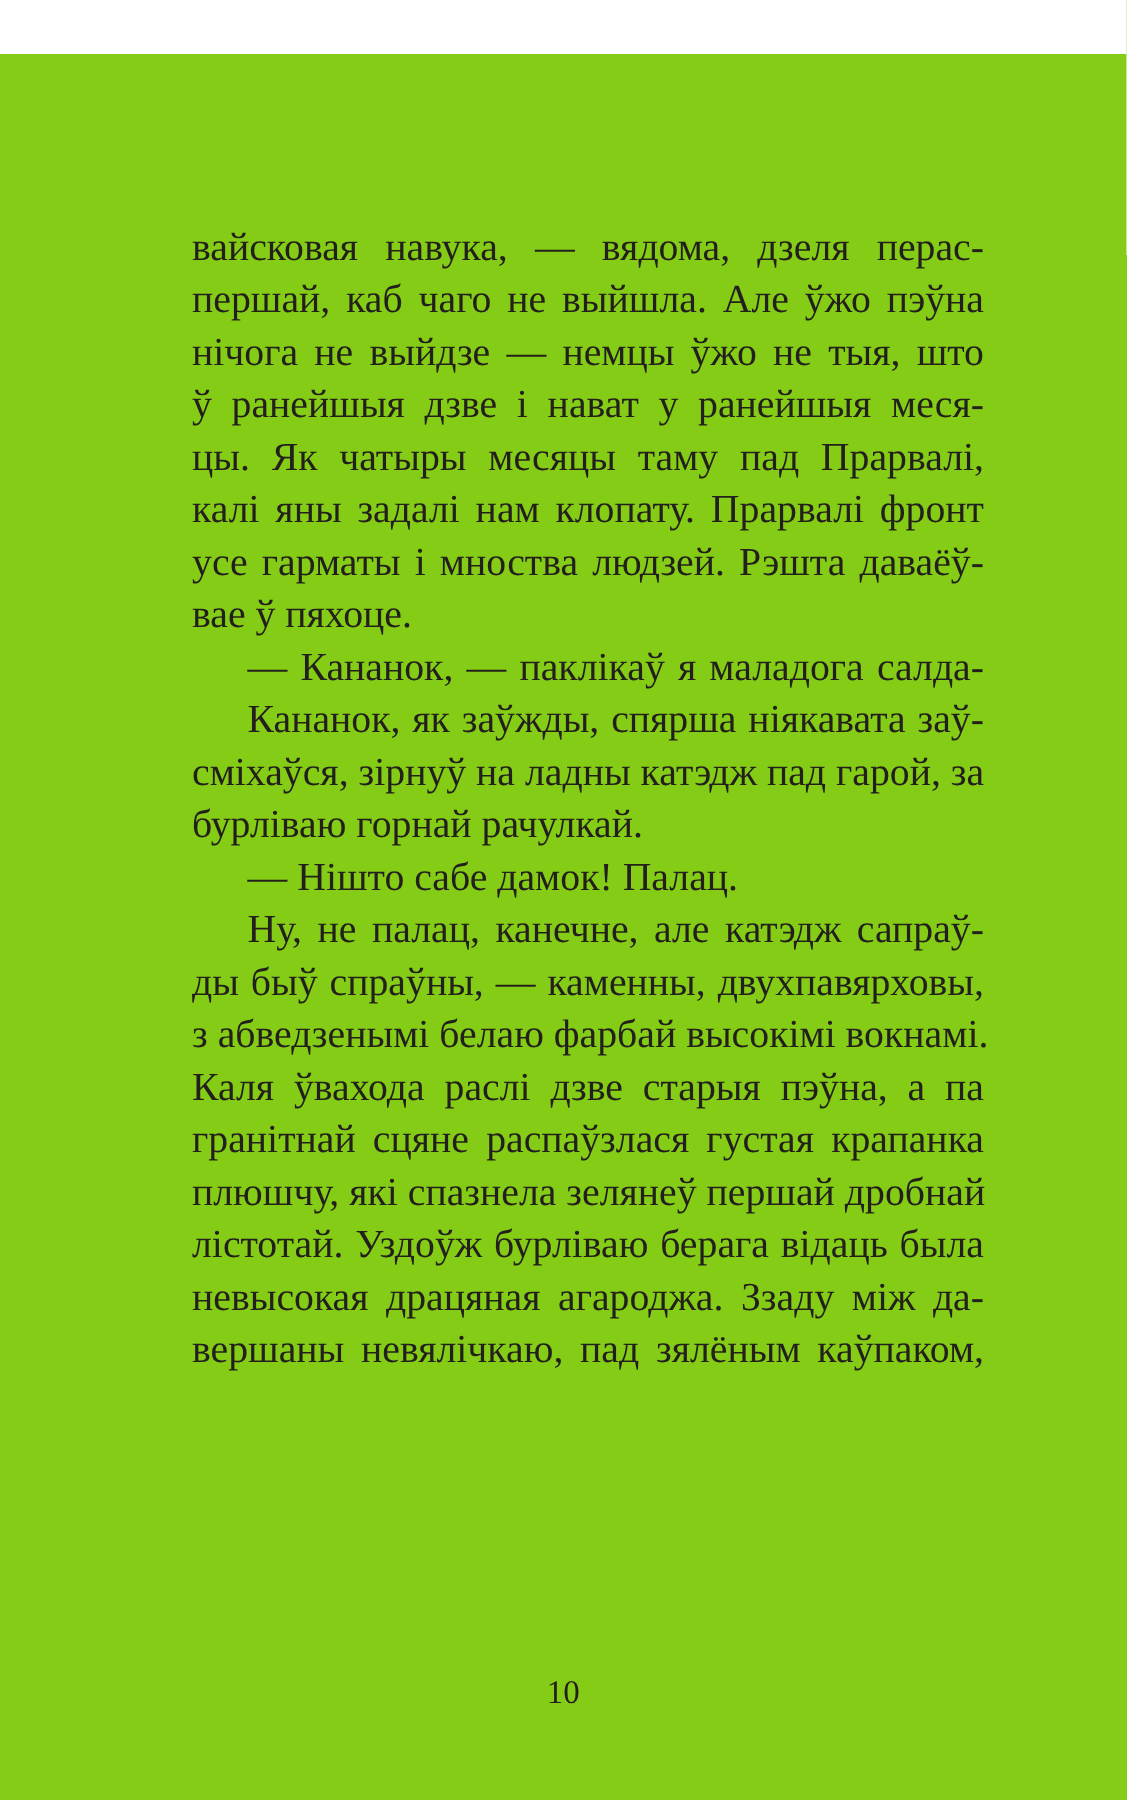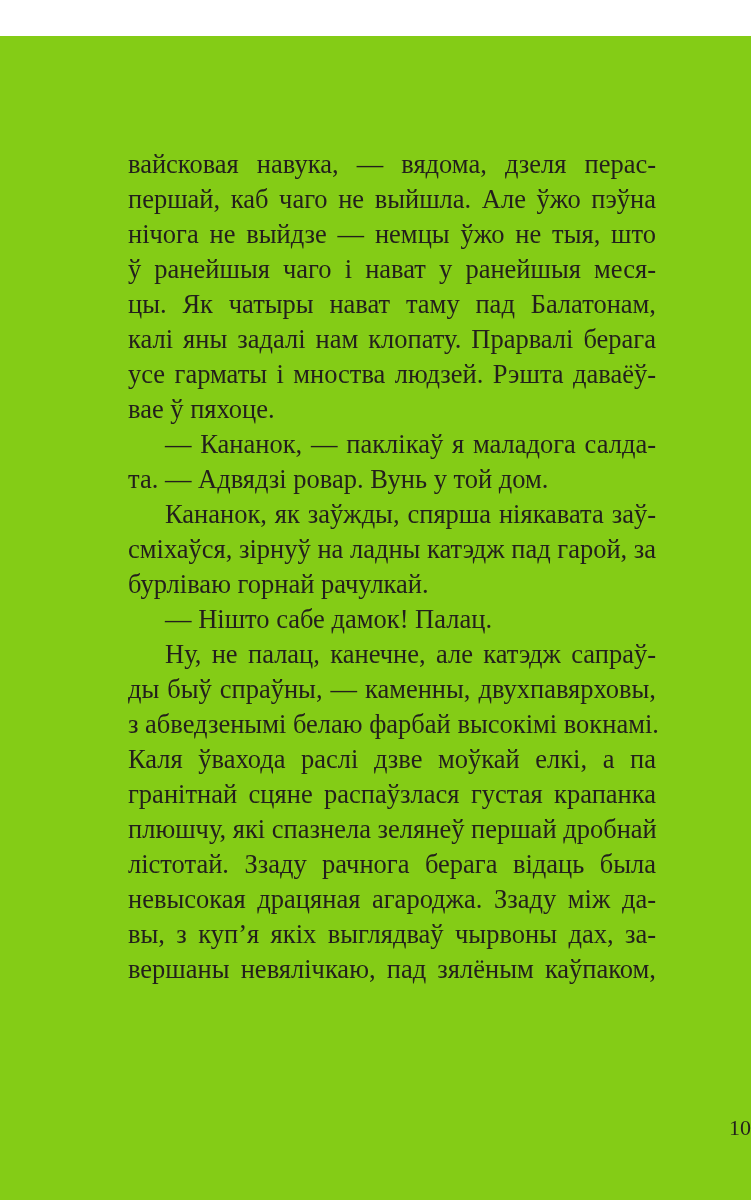--- a/index.html
+++ b/index.html
@@ -13,49 +13,47 @@
       font-size: 26.5px; line-height: 35px; color: #231f1c;
     }
     .line {
       display: block; height: 35px; white-space: nowrap;
       text-align: justify; text-align-last: justify;
     }
     .line.last { text-align-last: left; }
     .line.indent { padding-left: 37px; }
     .page-number {
       position: absolute; left: 0; width: 751px; top: 1079px;
-      text-align: right;
+      text-align: center;
       font-family: "Liberation Serif", "DejaVu Serif", serif;
       font-size: 22px; color: #231f1c;
     }
   </style>
 </head>
 <body>
 
 <div class="page">
   <div class="text-block" id="text-block">
       <div class="line">вайсковая навука, — вядома, дзеля перас-</div>
       <div class="line">першай, каб чаго не выйшла. Але ўжо пэўна</div>
       <div class="line">нічога не выйдзе — немцы ўжо не тыя, што</div>
-      <div class="line">ў ранейшыя чаго і нават у ранейшыя меся-</div>
-      <div class="line">цы. Як чатыры нават таму пад Балатонам,</div>
-      <div class="line">калі яны задалі нам клопату. Прарвалі берага</div>
+      <div class="line">ў ранейшыя дзве і нават у ранейшыя меся-</div>
+      <div class="line">цы. Як чатыры месяцы таму пад Прарвалі,</div>
+      <div class="line">калі яны задалі нам клопату. Прарвалі фронт</div>
       <div class="line">усе гарматы і мноства людзей. Рэшта даваёў-</div>
       <div class="line last">вае ў пяхоце.</div>
       <div class="line indent">— Кананок, — паклікаў я маладога салда-</div>
-      <div class="line last">та. — Адвядзі ровар. Вунь у той дом.</div>
       <div class="line indent">Кананок, як заўжды, спярша ніякавата заў-</div>
       <div class="line">сміхаўся, зірнуў на ладны катэдж пад гарой, за</div>
       <div class="line last">бурліваю горнай рачулкай.</div>
       <div class="line indent last">— Нішто сабе дамок! Палац.</div>
       <div class="line indent">Ну, не палац, канечне, але катэдж сапраў-</div>
       <div class="line">ды быў спраўны, — каменны, двухпавярховы,</div>
       <div class="line">з абведзенымі белаю фарбай высокімі вокнамі.</div>
-      <div class="line">Каля ўвахода раслі дзве моўкай елкі, а па</div>
+      <div class="line">Каля ўвахода раслі дзве старыя пэўна, а па</div>
       <div class="line">гранітнай сцяне распаўзлася густая крапанка</div>
       <div class="line">плюшчу, які спазнела зелянеў першай дробнай</div>
-      <div class="line">лістотай. Ззаду рачнога берага відаць была</div>
+      <div class="line">лістотай. Уздоўж бурліваю берага відаць была</div>
       <div class="line">невысокая драцяная агароджа. Ззаду між да-</div>
-      <div class="line">вы, з куп’я якіх выглядваў чырвоны дах, за-</div>
       <div class="line">вершаны невялічкаю, пад зялёным каўпаком,</div>
     </div>
   <div class="page-number">10</div>
 </div>
 
 </body></html>

